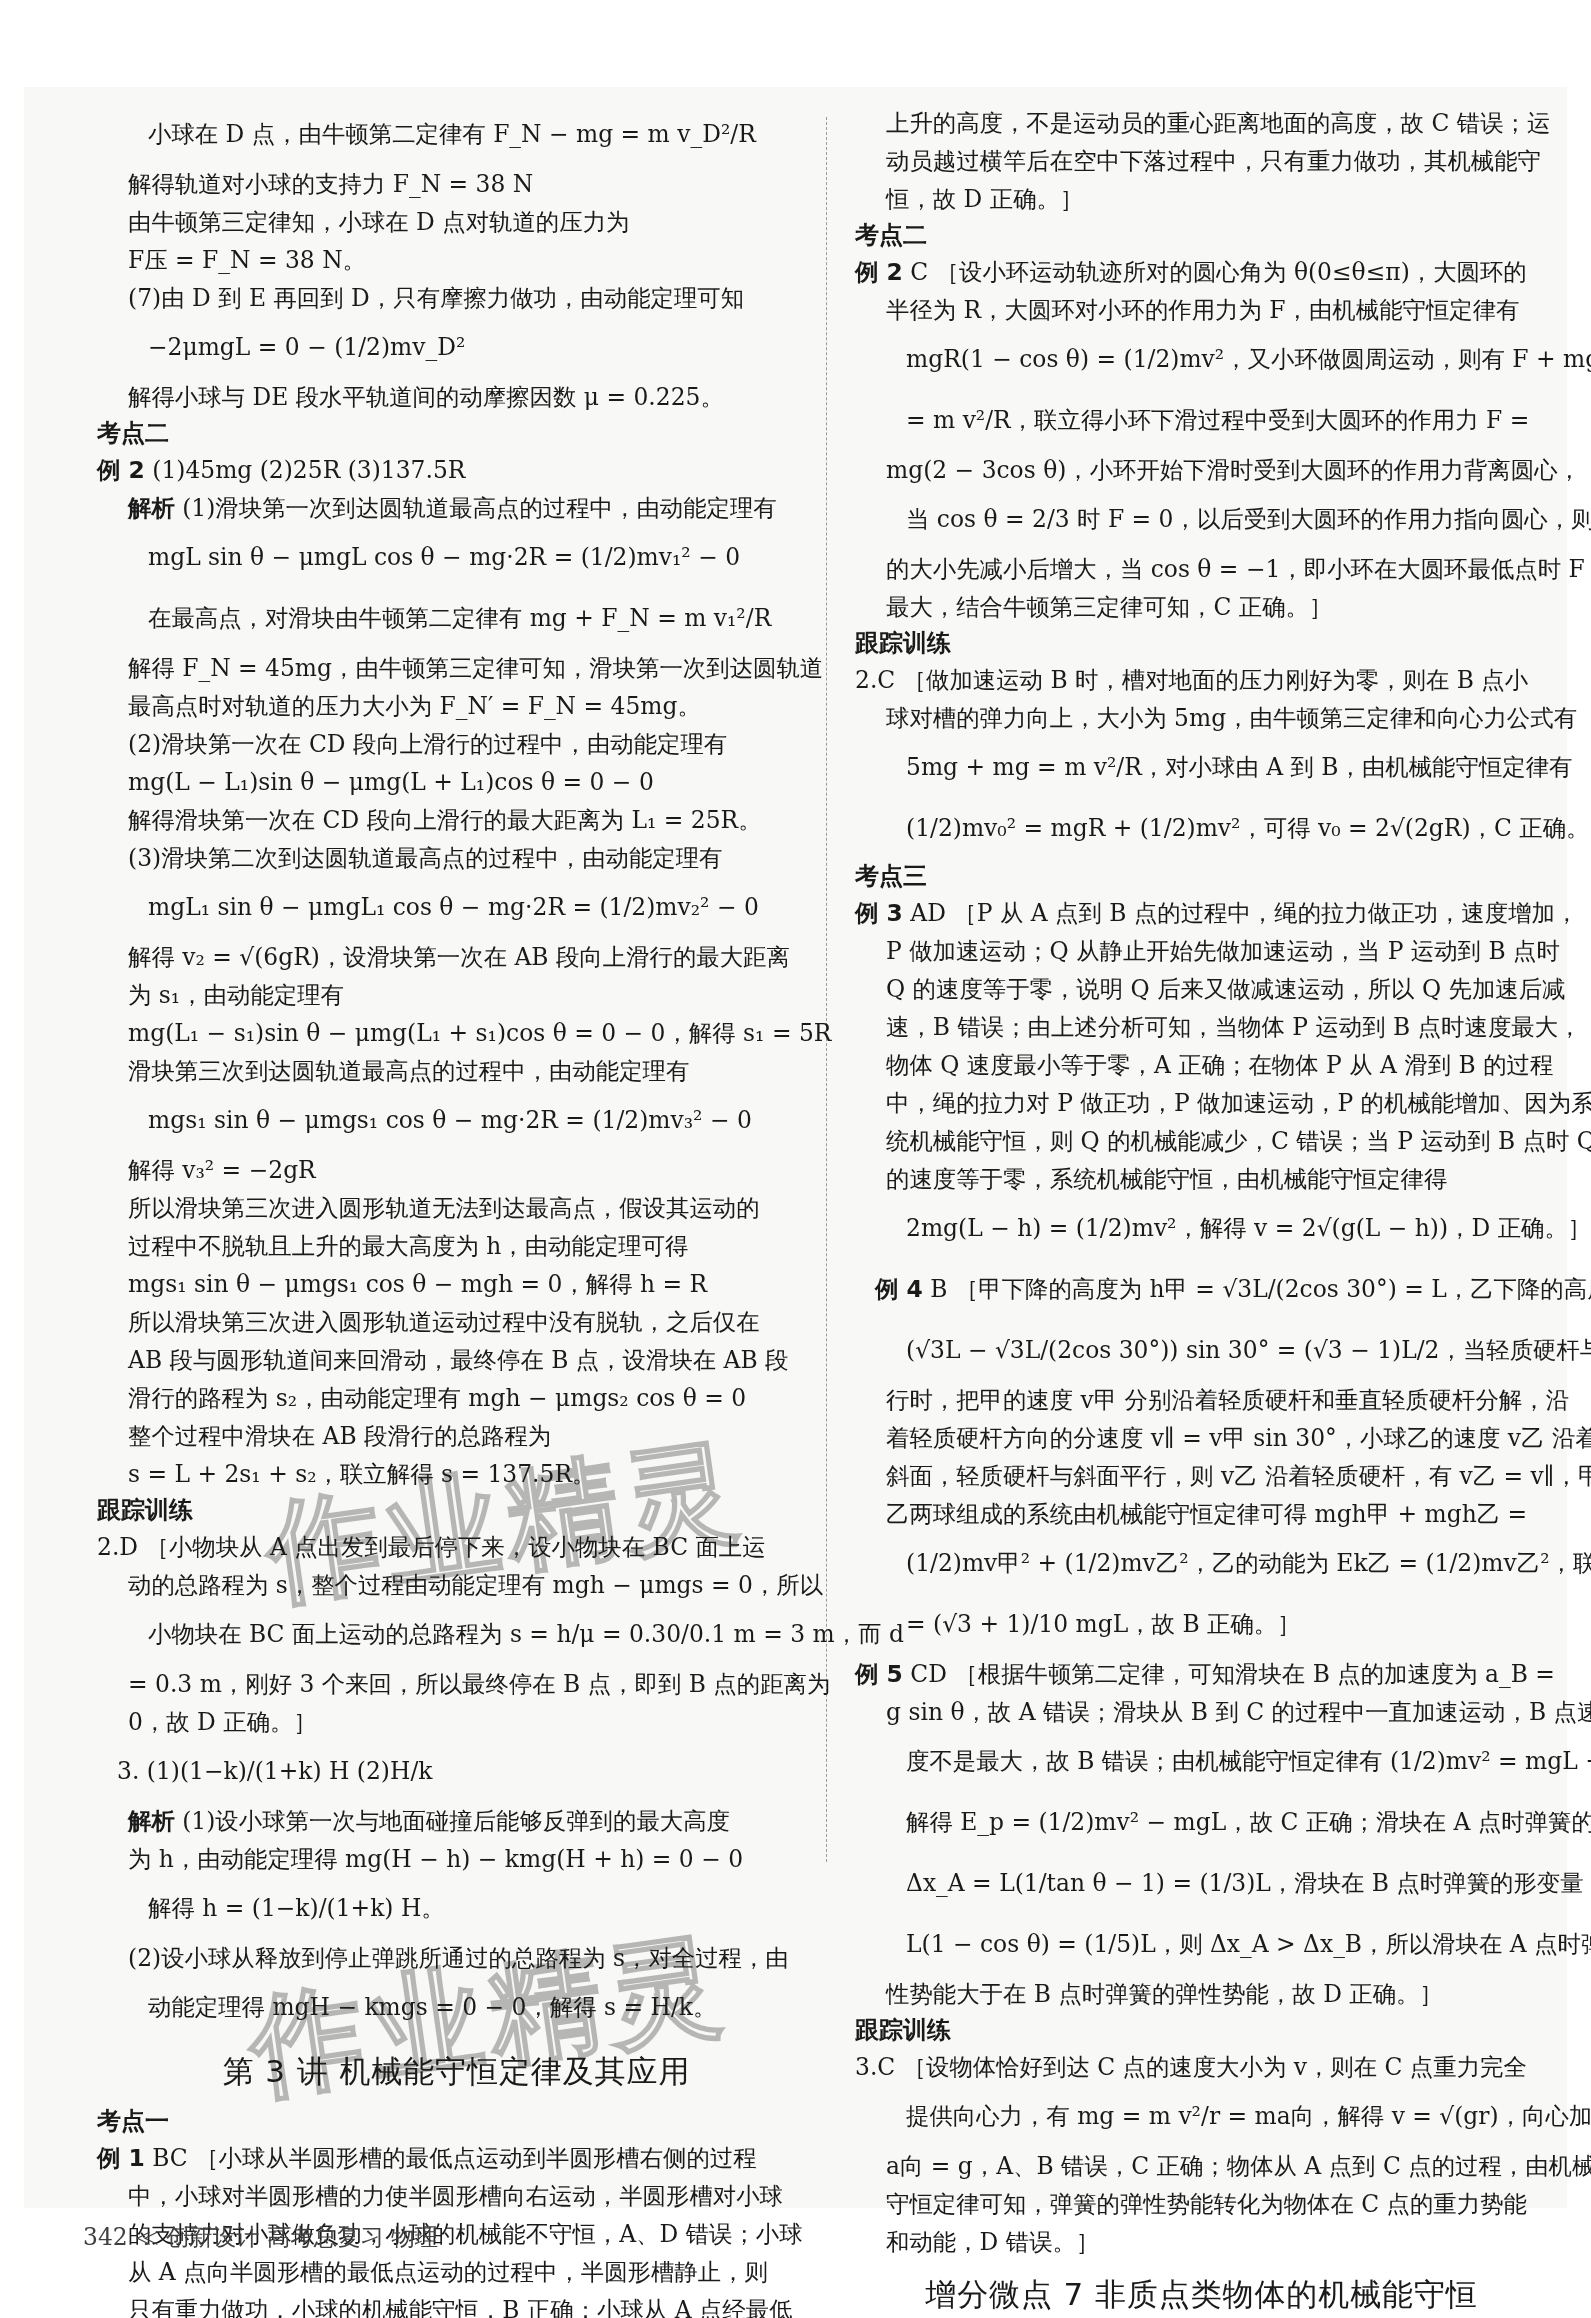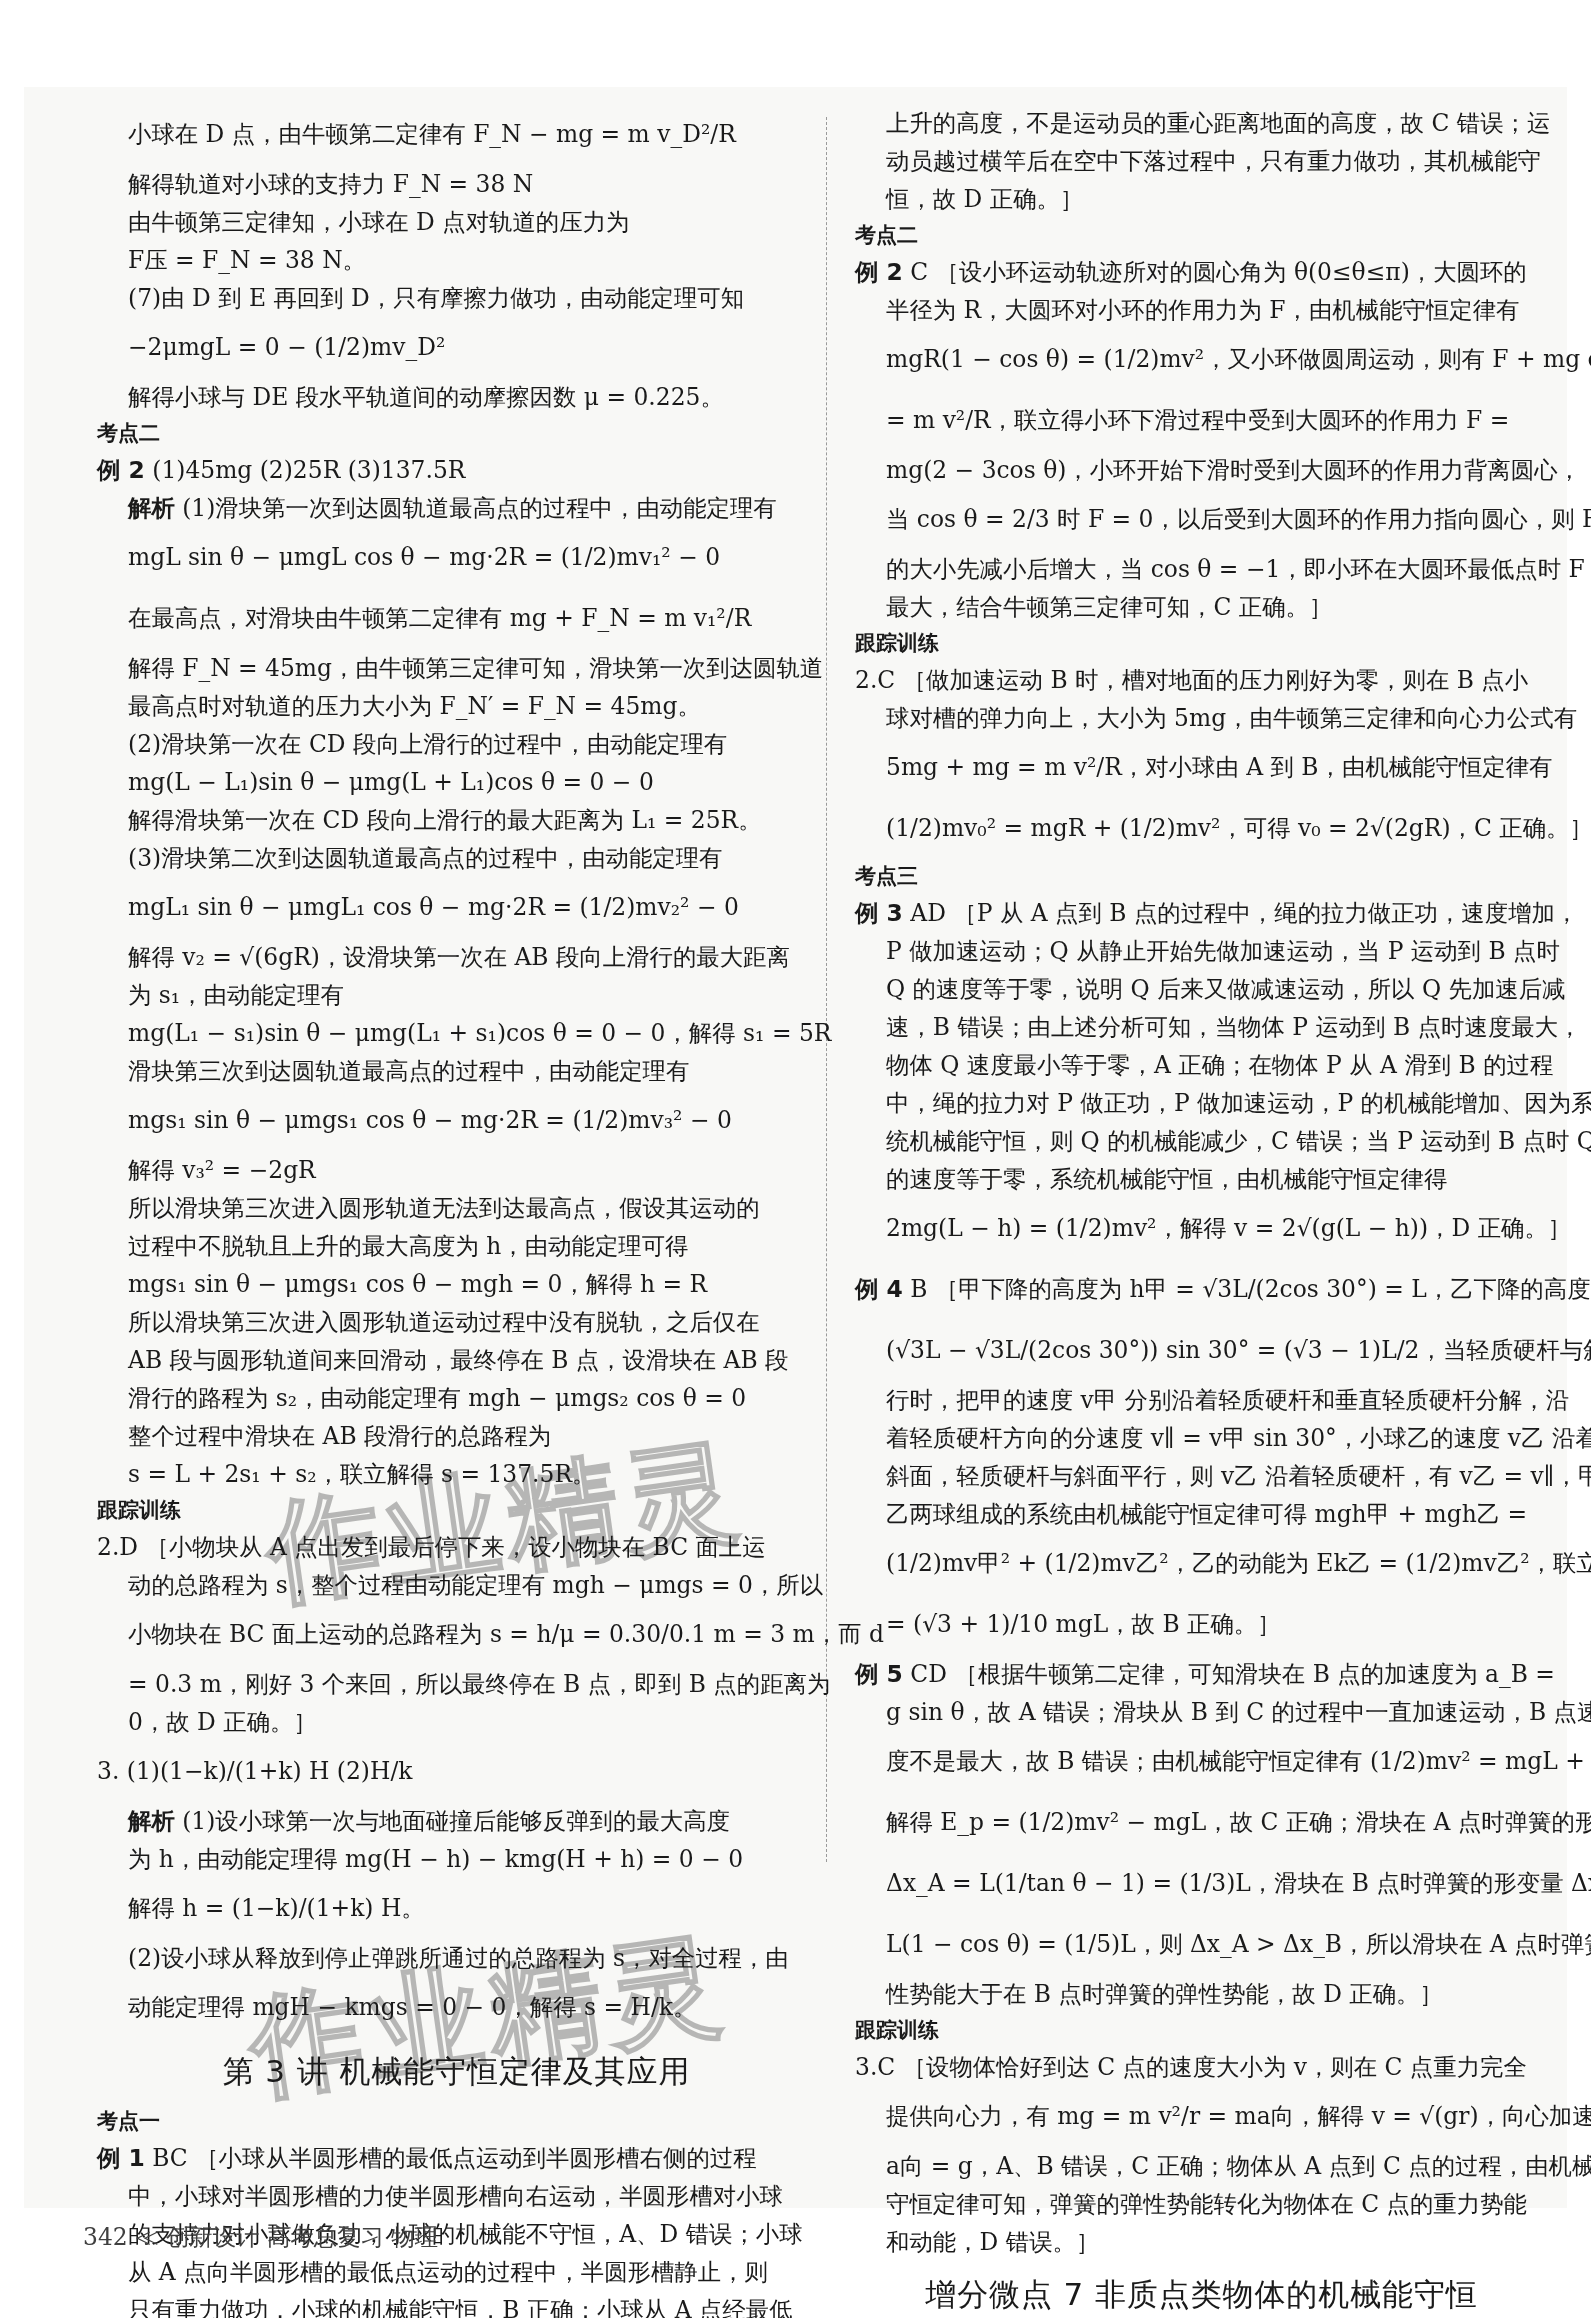--- a/index.html
+++ b/index.html
@@ -15,22 +15,22 @@
     position:absolute; top:0; font-size:23.4px; line-height:38px;
   }
   .col.left { left:73px; width:719px; }
   .col.right { left:831px; width:693px; }
   .divider {
     position:absolute; left:802px; top:30px; height:1745px; width:0;
     border-left:1.7px dashed #9a9a9a;
   }
   .line { white-space:nowrap; }
   .ind { padding-left:31px; }
-  .tall { line-height:61px; }
-  .h-sec { font-family:"DejaVu Sans","Liberation Sans",sans-serif; font-weight:bold; font-size:21px; line-height:35px; }
+  .tall { line-height:61px;margin-left:20px; }
+  .h-sec { font-family:"DejaVu Sans","Liberation Sans",sans-serif; font-weight:bold; font-size:24px; line-height:35px; }
   .ex-label { font-family:"DejaVu Sans","Liberation Sans",sans-serif; font-weight:bold; }
   .chapter {
     font-family:"DejaVu Sans","Liberation Sans",sans-serif; font-weight:normal;
     font-size:31px; text-align:center; line-height:66px; letter-spacing:0.9px;
   }
   .footer {
     position:absolute; left:83px; top:2221px; font-size:23.4px;
     font-family:"DejaVu Serif","Liberation Serif",serif; color:#404040;
   }
   .watermark {

